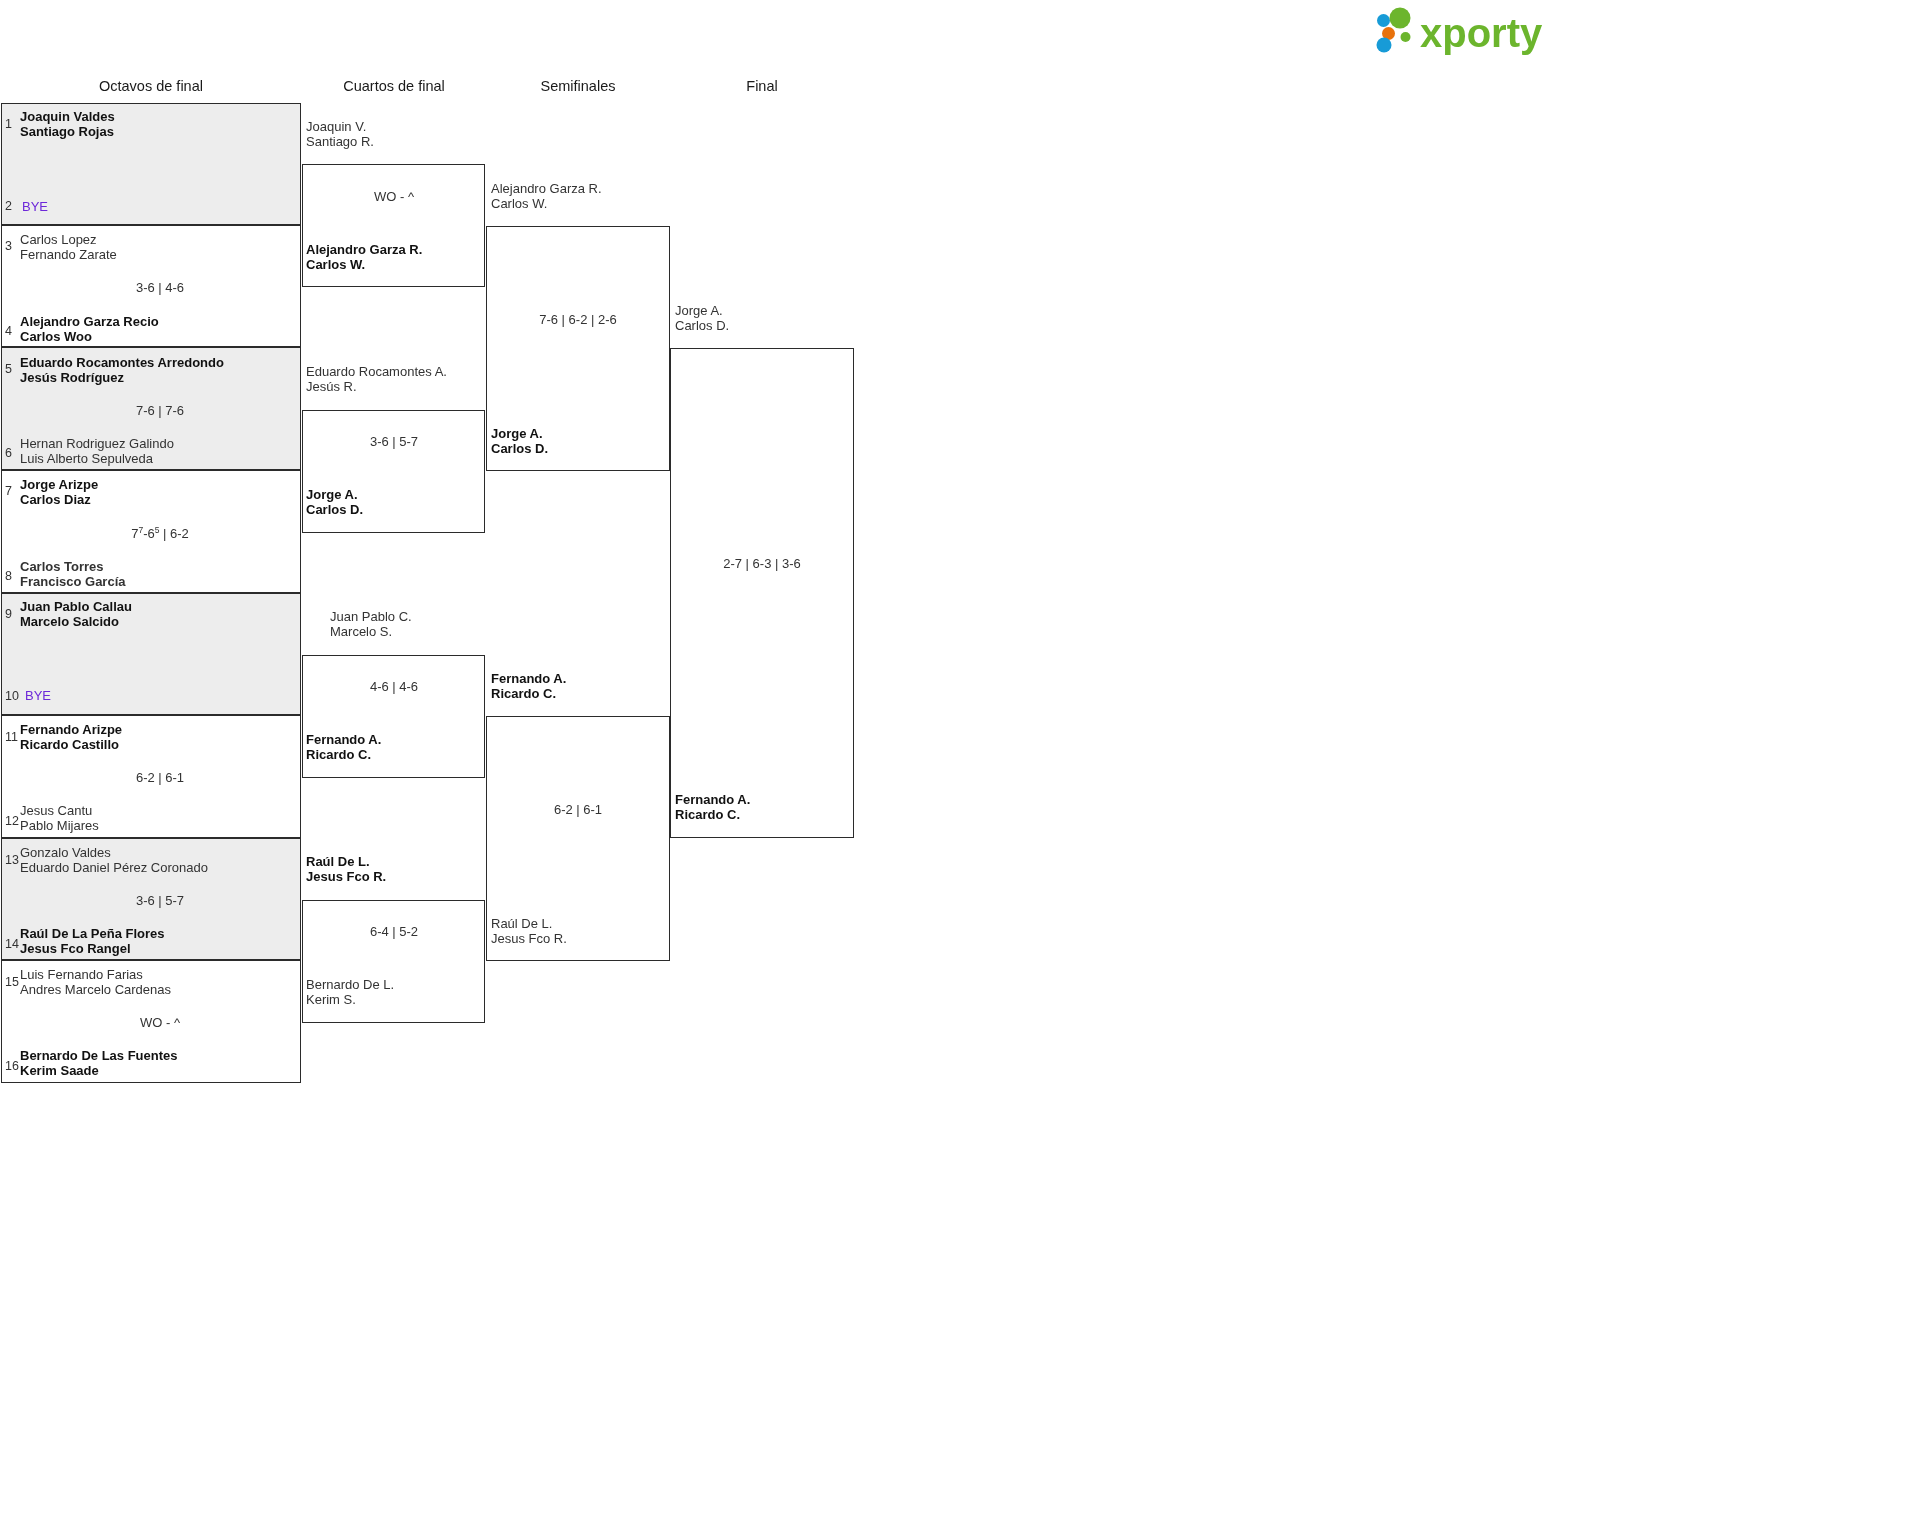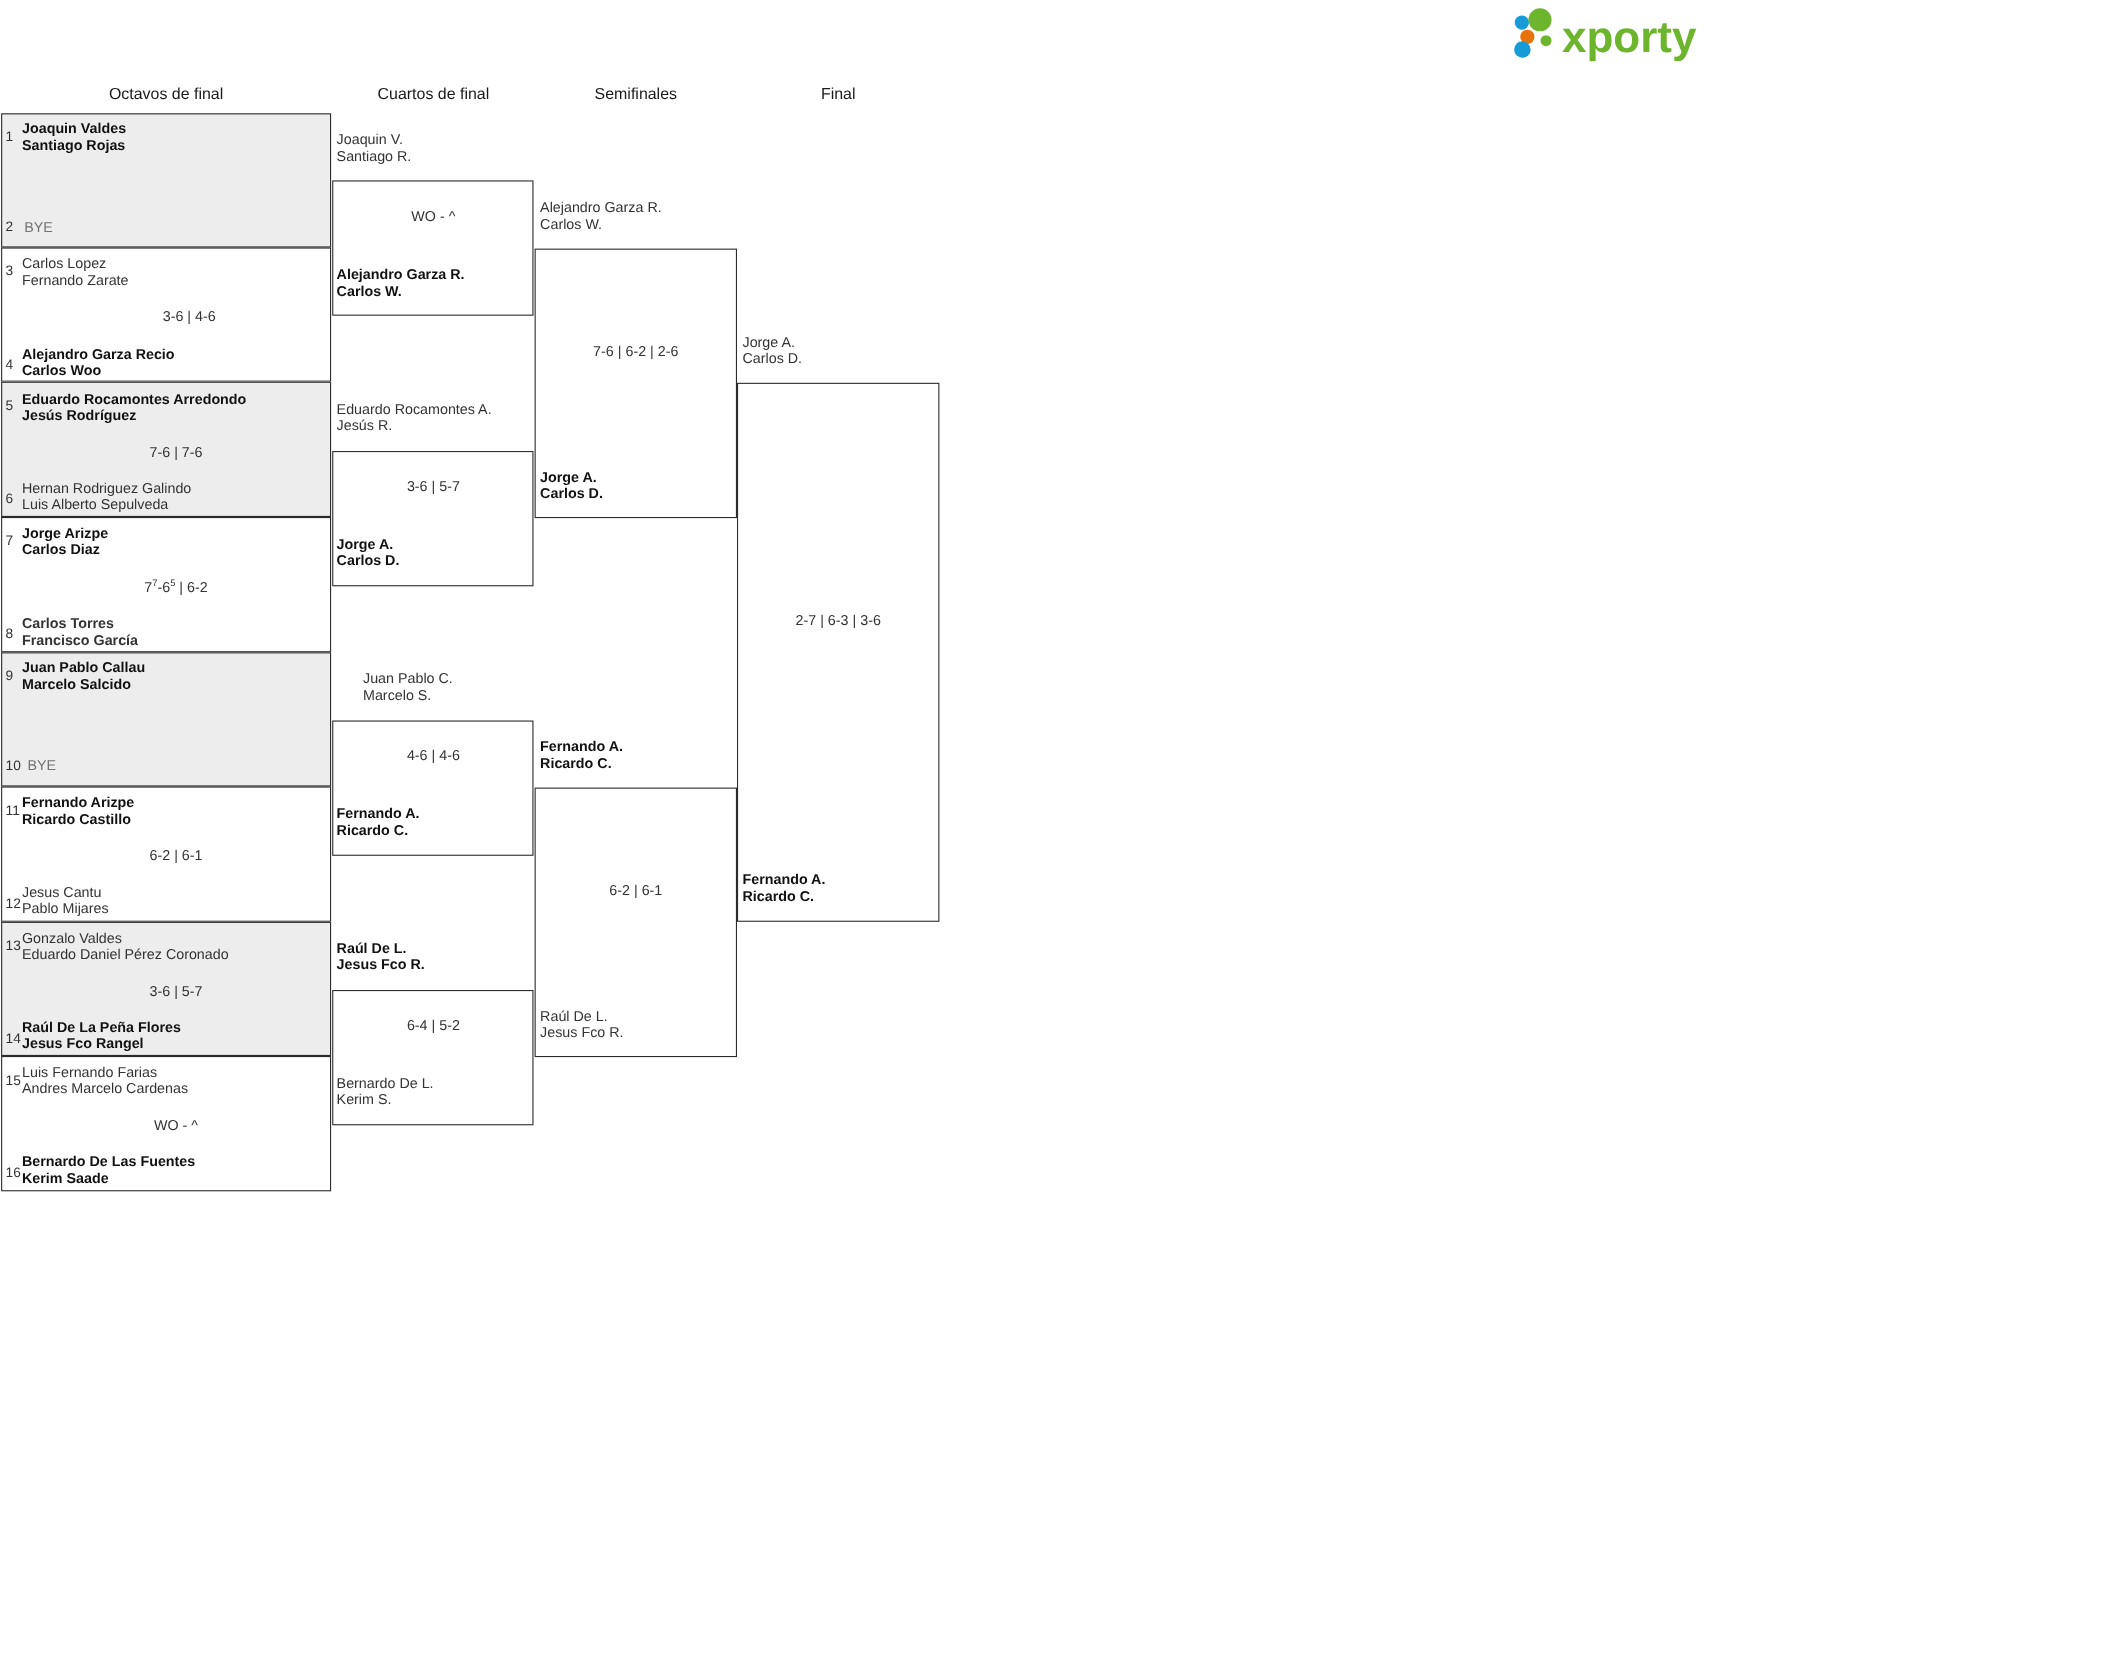--- a/index.html
+++ b/index.html
@@ -29,21 +29,21 @@
   .slot.bordered{border:1px solid #2b2b2b;}
 
   .seed{position:absolute;left:5px;font-size:12.5px;color:#333;line-height:13px;}
   .players{position:absolute;font-size:13px;line-height:15.3px;color:#333;white-space:nowrap;}
   .players.win{font-weight:700;color:#111;}
   .players .pl{display:block;}
 
   .score{position:absolute;font-size:13px;color:#333;white-space:nowrap;text-align:center;}
   .score sup{font-size:8.5px;vertical-align:super;line-height:0;}
 
-  .bye{position:absolute;font-size:13px;color:#737373;white-space:nowrap;}
+  .bye{position:absolute;font-size:13px;color:#6d28d9;white-space:nowrap;}
 
   
   .connbox{position:absolute;box-sizing:border-box;border:1px solid #2b2b2b;}
 </style>
 </head>
 <body>
 
 <div id="stage">
 
 
@@ -71,21 +71,21 @@
   </div>
   <div class="seed" style="left:5px;top:200px;">2</div>
   <div class="bye" style="left:22px;top:199px;">BYE</div>
 
   <div class="slot bordered" style="left:1px;top:225px;width:300px;height:122px;"></div>
   <div class="seed" style="left:5px;top:240px;">3</div>
   <div class="players" style="left:20px;top:232px;">
     <span class="pl">Carlos Lopez</span>
     <span class="pl">Fernando Zarate</span>
   </div>
-  <div class="score" style="left:72px;top:280px;width:200px;text-align:center;">3-6 | 4-6</div>
+  <div class="score" style="left:60px;top:280px;width:200px;text-align:center;">3-6 | 4-6</div>
   <div class="seed" style="left:5px;top:325px;">4</div>
   <div class="players win" style="left:20px;top:314px;">
     <span class="pl">Alejandro Garza Recio</span>
     <span class="pl">Carlos Woo</span>
   </div>
 
   <div class="slot shaded bordered" style="left:1px;top:347px;width:300px;height:123px;"></div>
   <div class="seed" style="left:5px;top:363px;">5</div>
   <div class="players win" style="left:20px;top:355px;">
     <span class="pl">Eduardo Rocamontes Arredondo</span>

